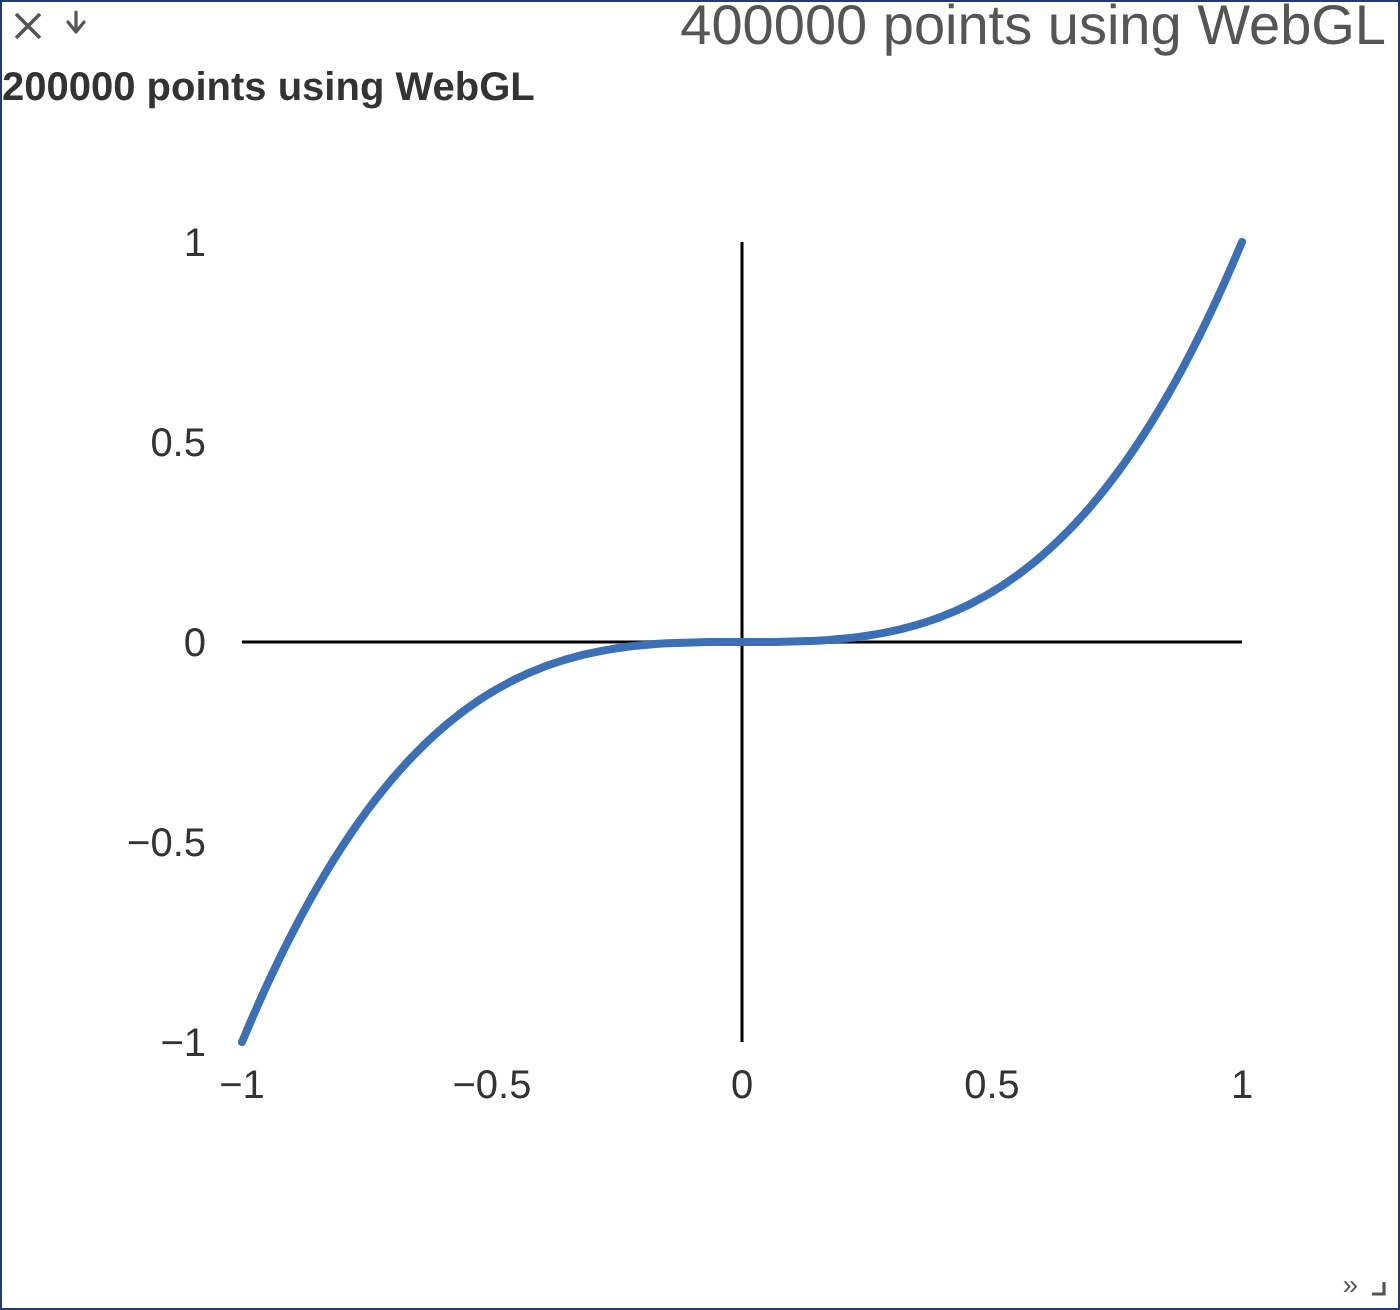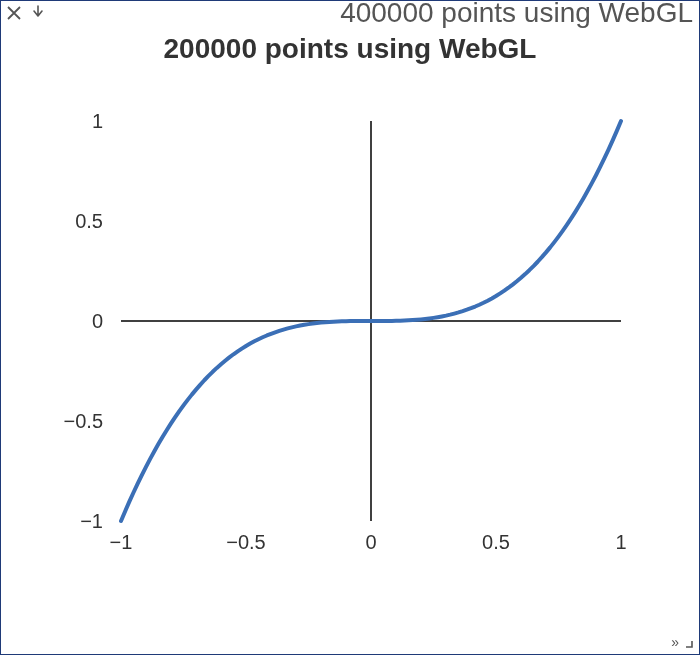--- a/index.html
+++ b/index.html
@@ -3,21 +3,21 @@
 <meta charset="utf-8">
 <style>
   html,body{margin:0;padding:0;font-family:"Segoe UI","Helvetica Neue",Arial,sans-serif;color:#333;background:#fff;}
   #frame{box-sizing:border-box;width:700px;height:655px;border:1px solid #1f3a78;position:relative;overflow:hidden;}
   
   #topbar{height:24px;display:flex;align-items:center;padding:0 4px;}
   .tb-icon{width:18px;height:18px;display:flex;align-items:center;justify-content:center;margin-right:6px;cursor:pointer;}
   .tb-icon svg{display:block;}
   #tab-label{margin-left:auto;font-size:28px;color:#555;white-space:nowrap;padding-right:2px;overflow:hidden;}
   
-  #title{text-align:center;font-size:28px;font-weight:600;color:#333;margin-top:8px;}
+  #title{font-size:20px;font-weight:600;color:#333;margin-top:8px;}
   
   #chart-wrap{position:absolute;left:60px;top:90px;width:600px;height:500px;}
   .tick text{font-size:20px;fill:#333;font-family:inherit;}
   .axis-line{stroke:#000;stroke-width:1.5;}
   .data-line{stroke:#3b6fb6;stroke-width:4;fill:none;stroke-linecap:round;stroke-linejoin:round;}
   
   #corner{position:absolute;right:6px;bottom:4px;display:flex;align-items:center;}
   #corner span{font-size:14px;color:#555;margin-right:2px;}
   #corner svg{display:block;}
 </style>

